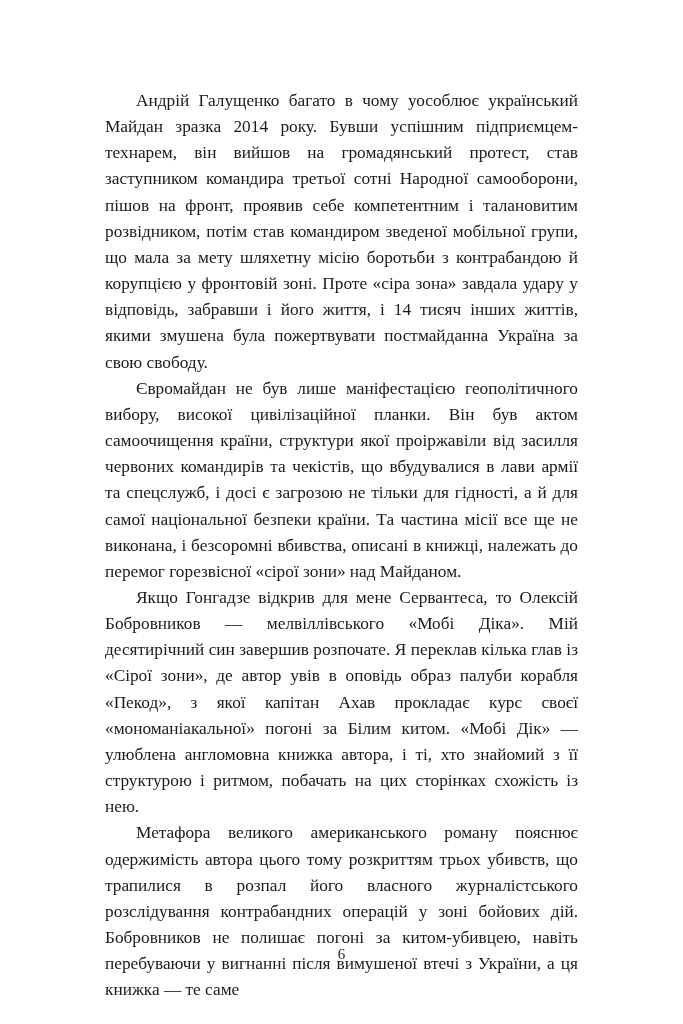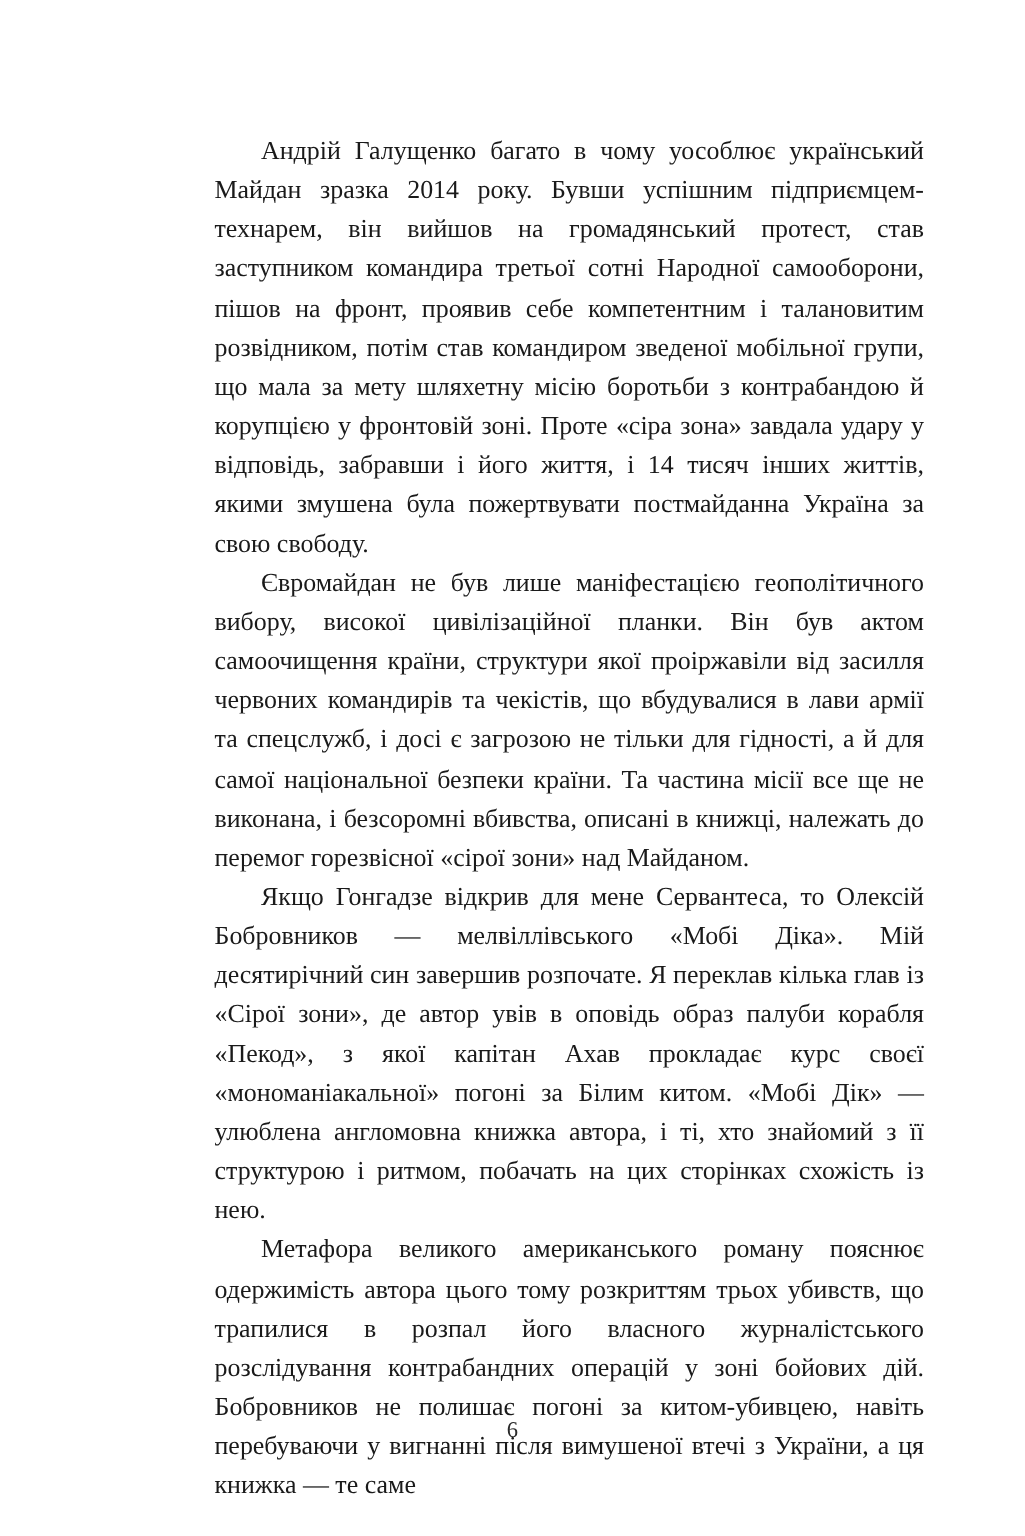--- a/index.html
+++ b/index.html
@@ -14,21 +14,20 @@
     height: 1024px;
     background: #ffffff;
     overflow: hidden;
     box-sizing: border-box;
   }
   .text-block {
     position: absolute;
     left: 105px;
     top: 88px;
     width: 473px;
-    margin-left: 38px;
   }
   .para {
     margin: 0;
     font-family: "Liberation Serif", "DejaVu Serif", serif;
     font-size: 17.3px;
     line-height: 26.15px;
     color: #1a1a1a;
     text-align: justify;
     text-justify: inter-word;
     text-indent: 31px;

